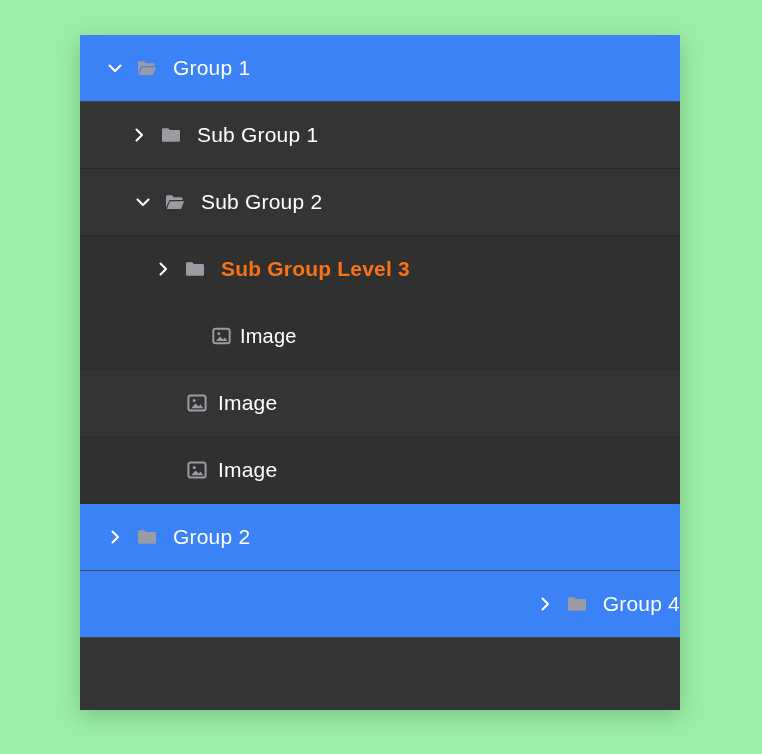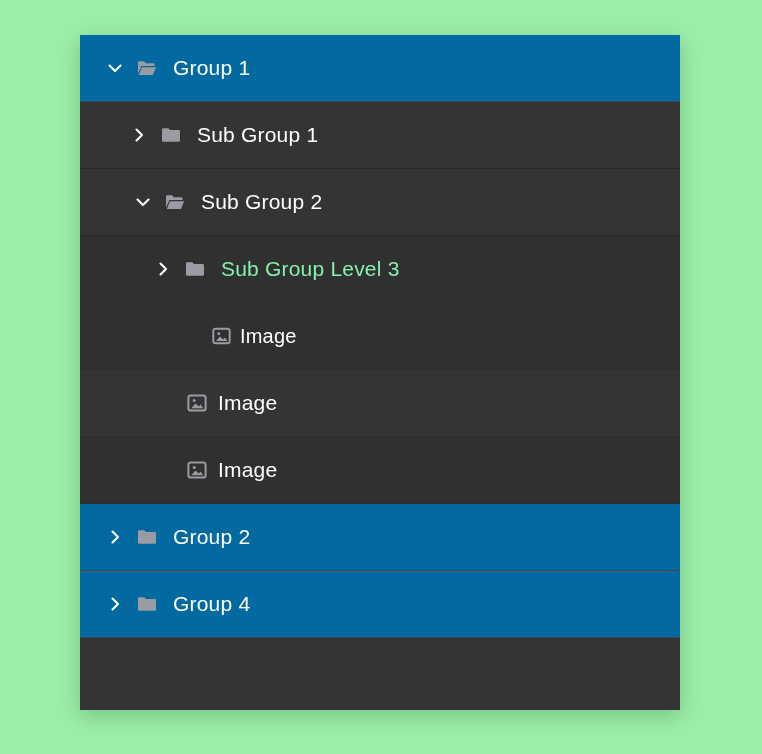--- a/index.html
+++ b/index.html
@@ -32,23 +32,24 @@
     position: relative;
     height: 67px;
     display: flex;
     align-items: center;
     box-sizing: border-box;
     border-bottom: 1px solid #2b2b2c;
     background: #343434;
   }
   .tree-row:last-child {
     border-bottom: none;
+    justify-content: flex-end;
   }
   .tree-row.level-top {
-    background: #0369a1;
+    background: #3b82f6;
     border-bottom: 1px solid #44454f;
   }
   .tree-row.level-nested {
     background: #343434;
     text-align: center;
   }
   .tree-row.level-deep {
     background: #303030;
   }
 
@@ -158,21 +159,21 @@
         <span class="twisty">
           <svg width="20" height="20" viewBox="0 0 20 20" fill="none">
             <path d="M7.5 4.5 L13 10 L7.5 15.5" stroke="#ffffff" stroke-width="2.1" stroke-linecap="round" stroke-linejoin="round" fill="none"></path>
           </svg>
         </span>
         <span class="node-icon">
           <svg width="22" height="22" viewBox="0 0 22 22" fill="none">
             <path d="M2 5.5 A1.3 1.3 0 0 1 3.3 4.2 H8.3 L10 6.1 H18.7 A1.3 1.3 0 0 1 20 7.4 V16.4 A1.3 1.3 0 0 1 18.7 17.7 H3.3 A1.3 1.3 0 0 1 2 16.4 Z" fill="#9b9ba3"></path>
           </svg>
         </span>
-        <span class="node-label" style="color: #86efac;">Sub Group Level 3</span>
+        <span class="node-label" style="color: #f97316; font-weight: bold;">Sub Group Level 3</span>
       </div>
       <div class="tree-row level-deep kind-image small" style="padding-left: 100px;">
         <span class="twisty empty">
           <svg width="20" height="20" viewBox="0 0 20 20" fill="none">
             <path d="M7.5 4.5 L13 10 L7.5 15.5" stroke="#ffffff" stroke-width="2.1" stroke-linecap="round" stroke-linejoin="round" fill="none"></path>
           </svg>
         </span>
         <span class="node-icon">
           <svg width="20" height="20" viewBox="0 0 20 20" fill="none">
             <rect x="1.4" y="2.4" width="17.2" height="15.2" rx="2.4" fill="none" stroke="#9b9ba3" stroke-width="2"></rect>

